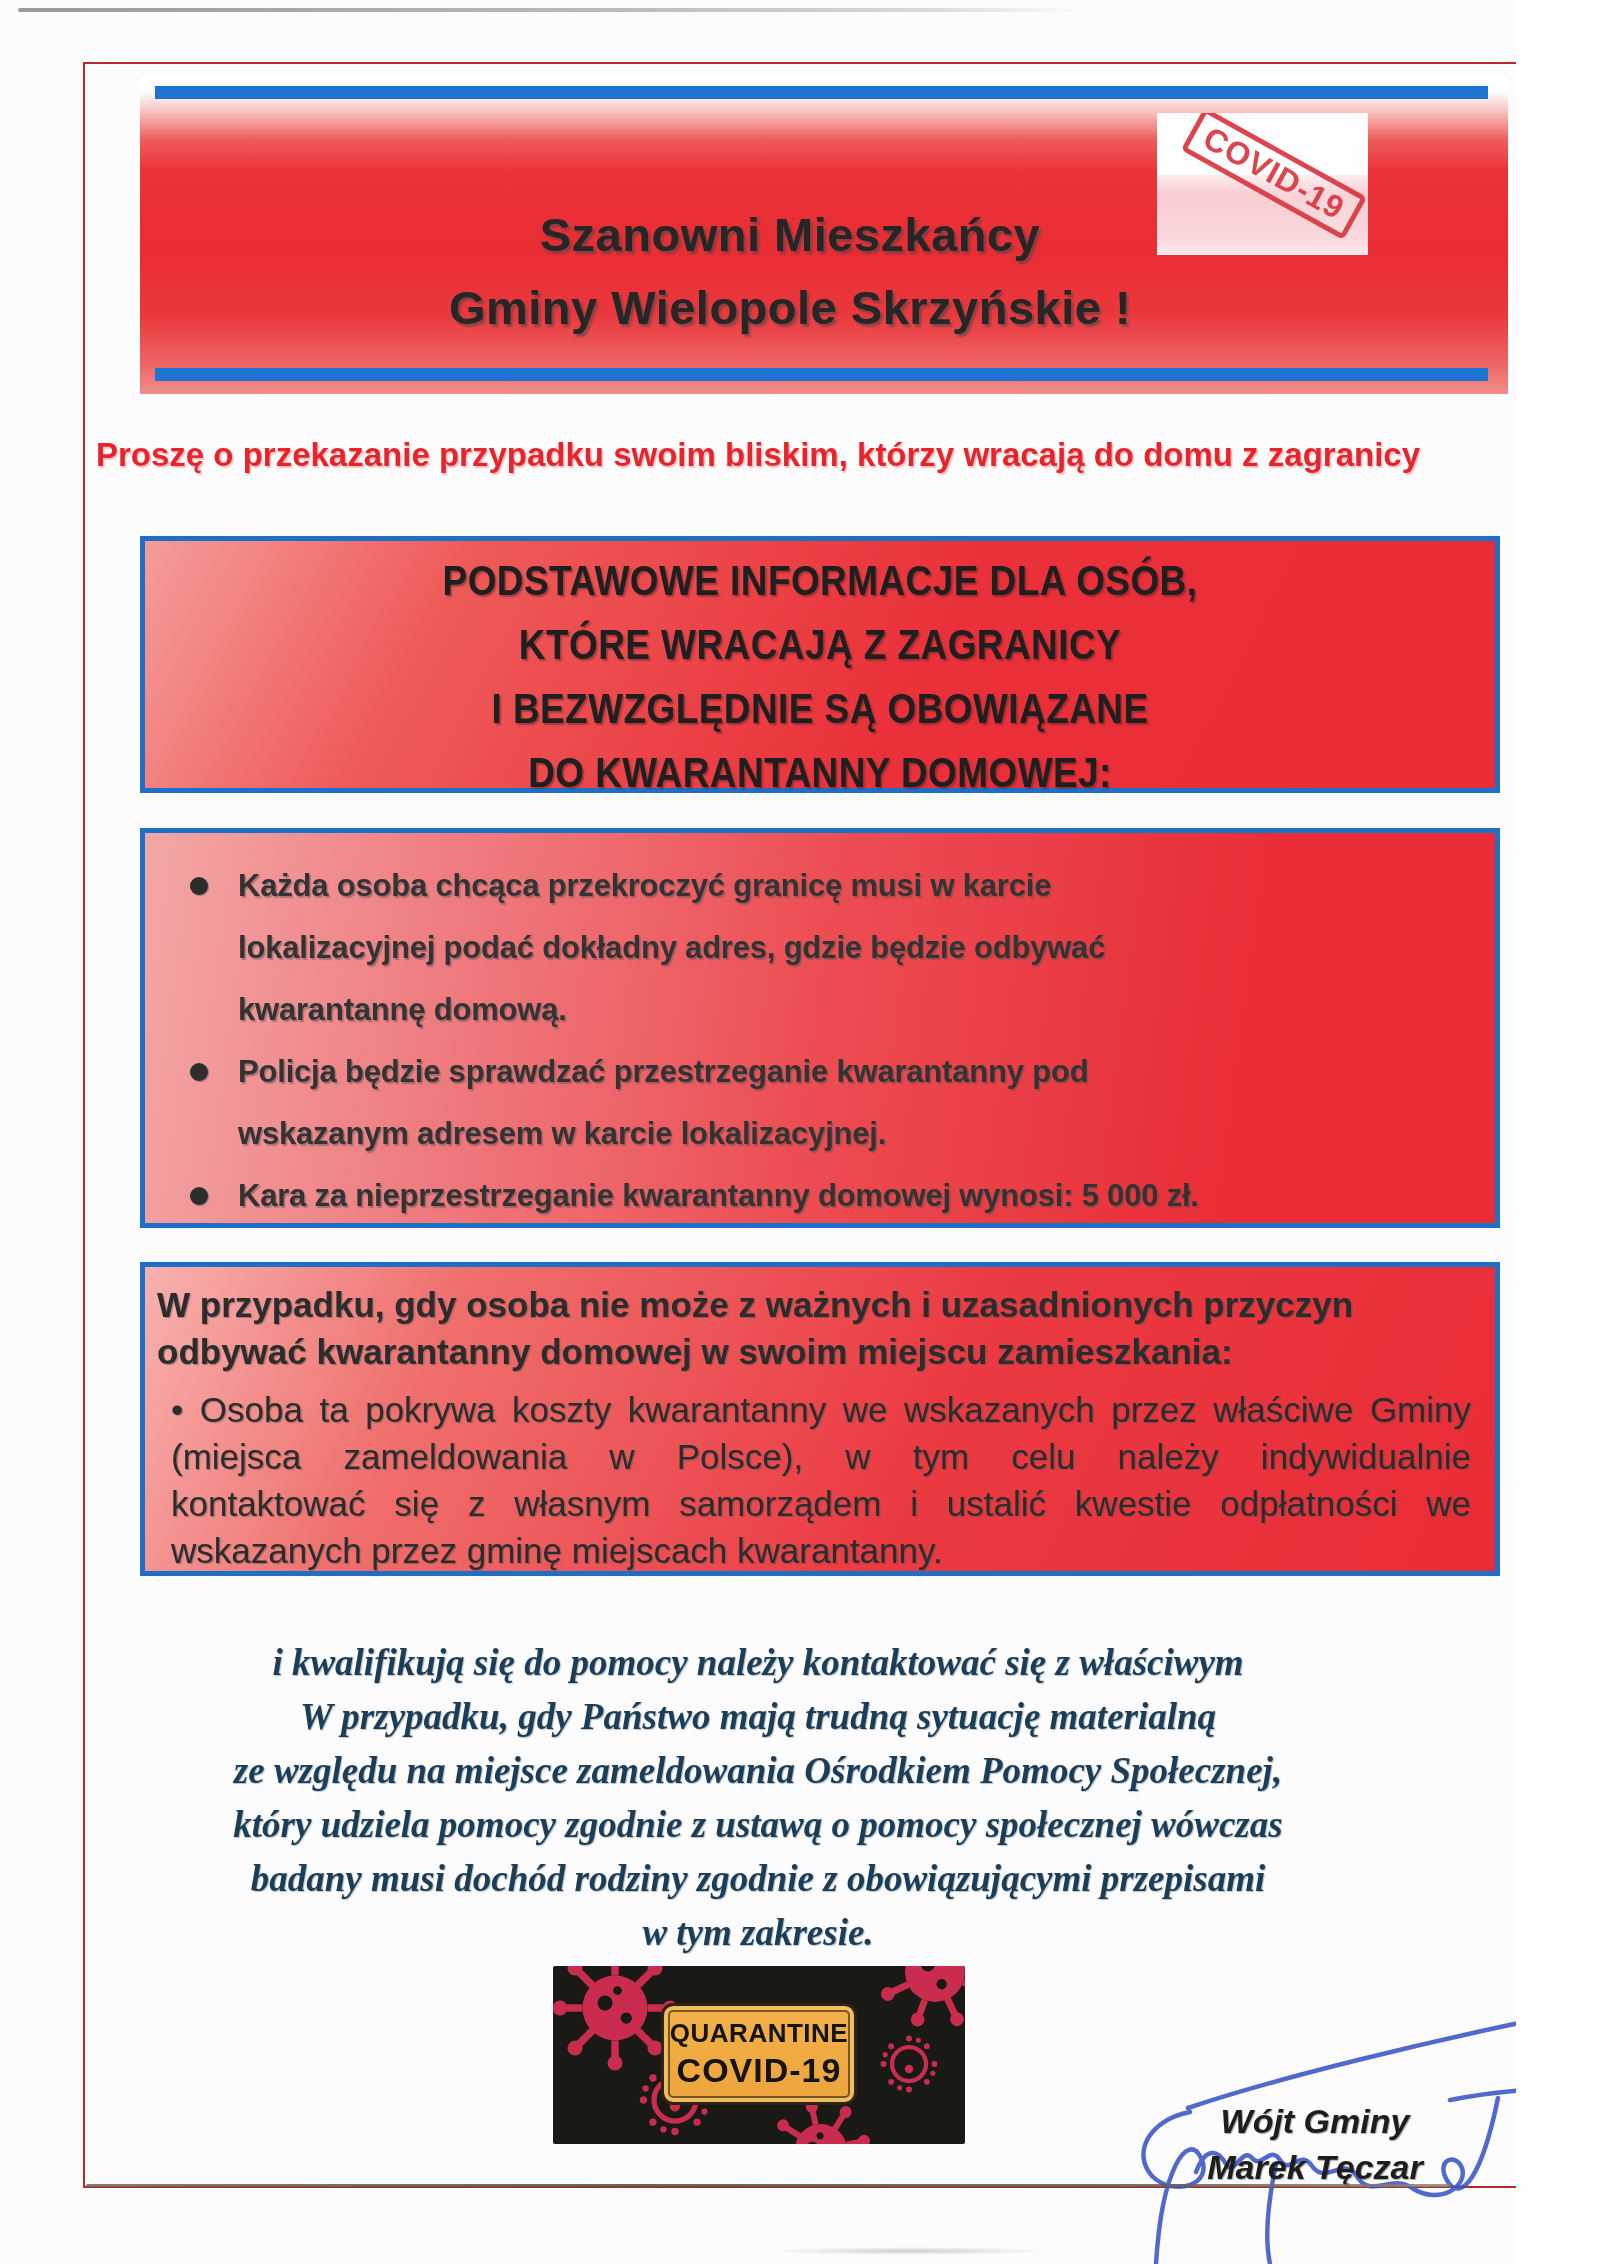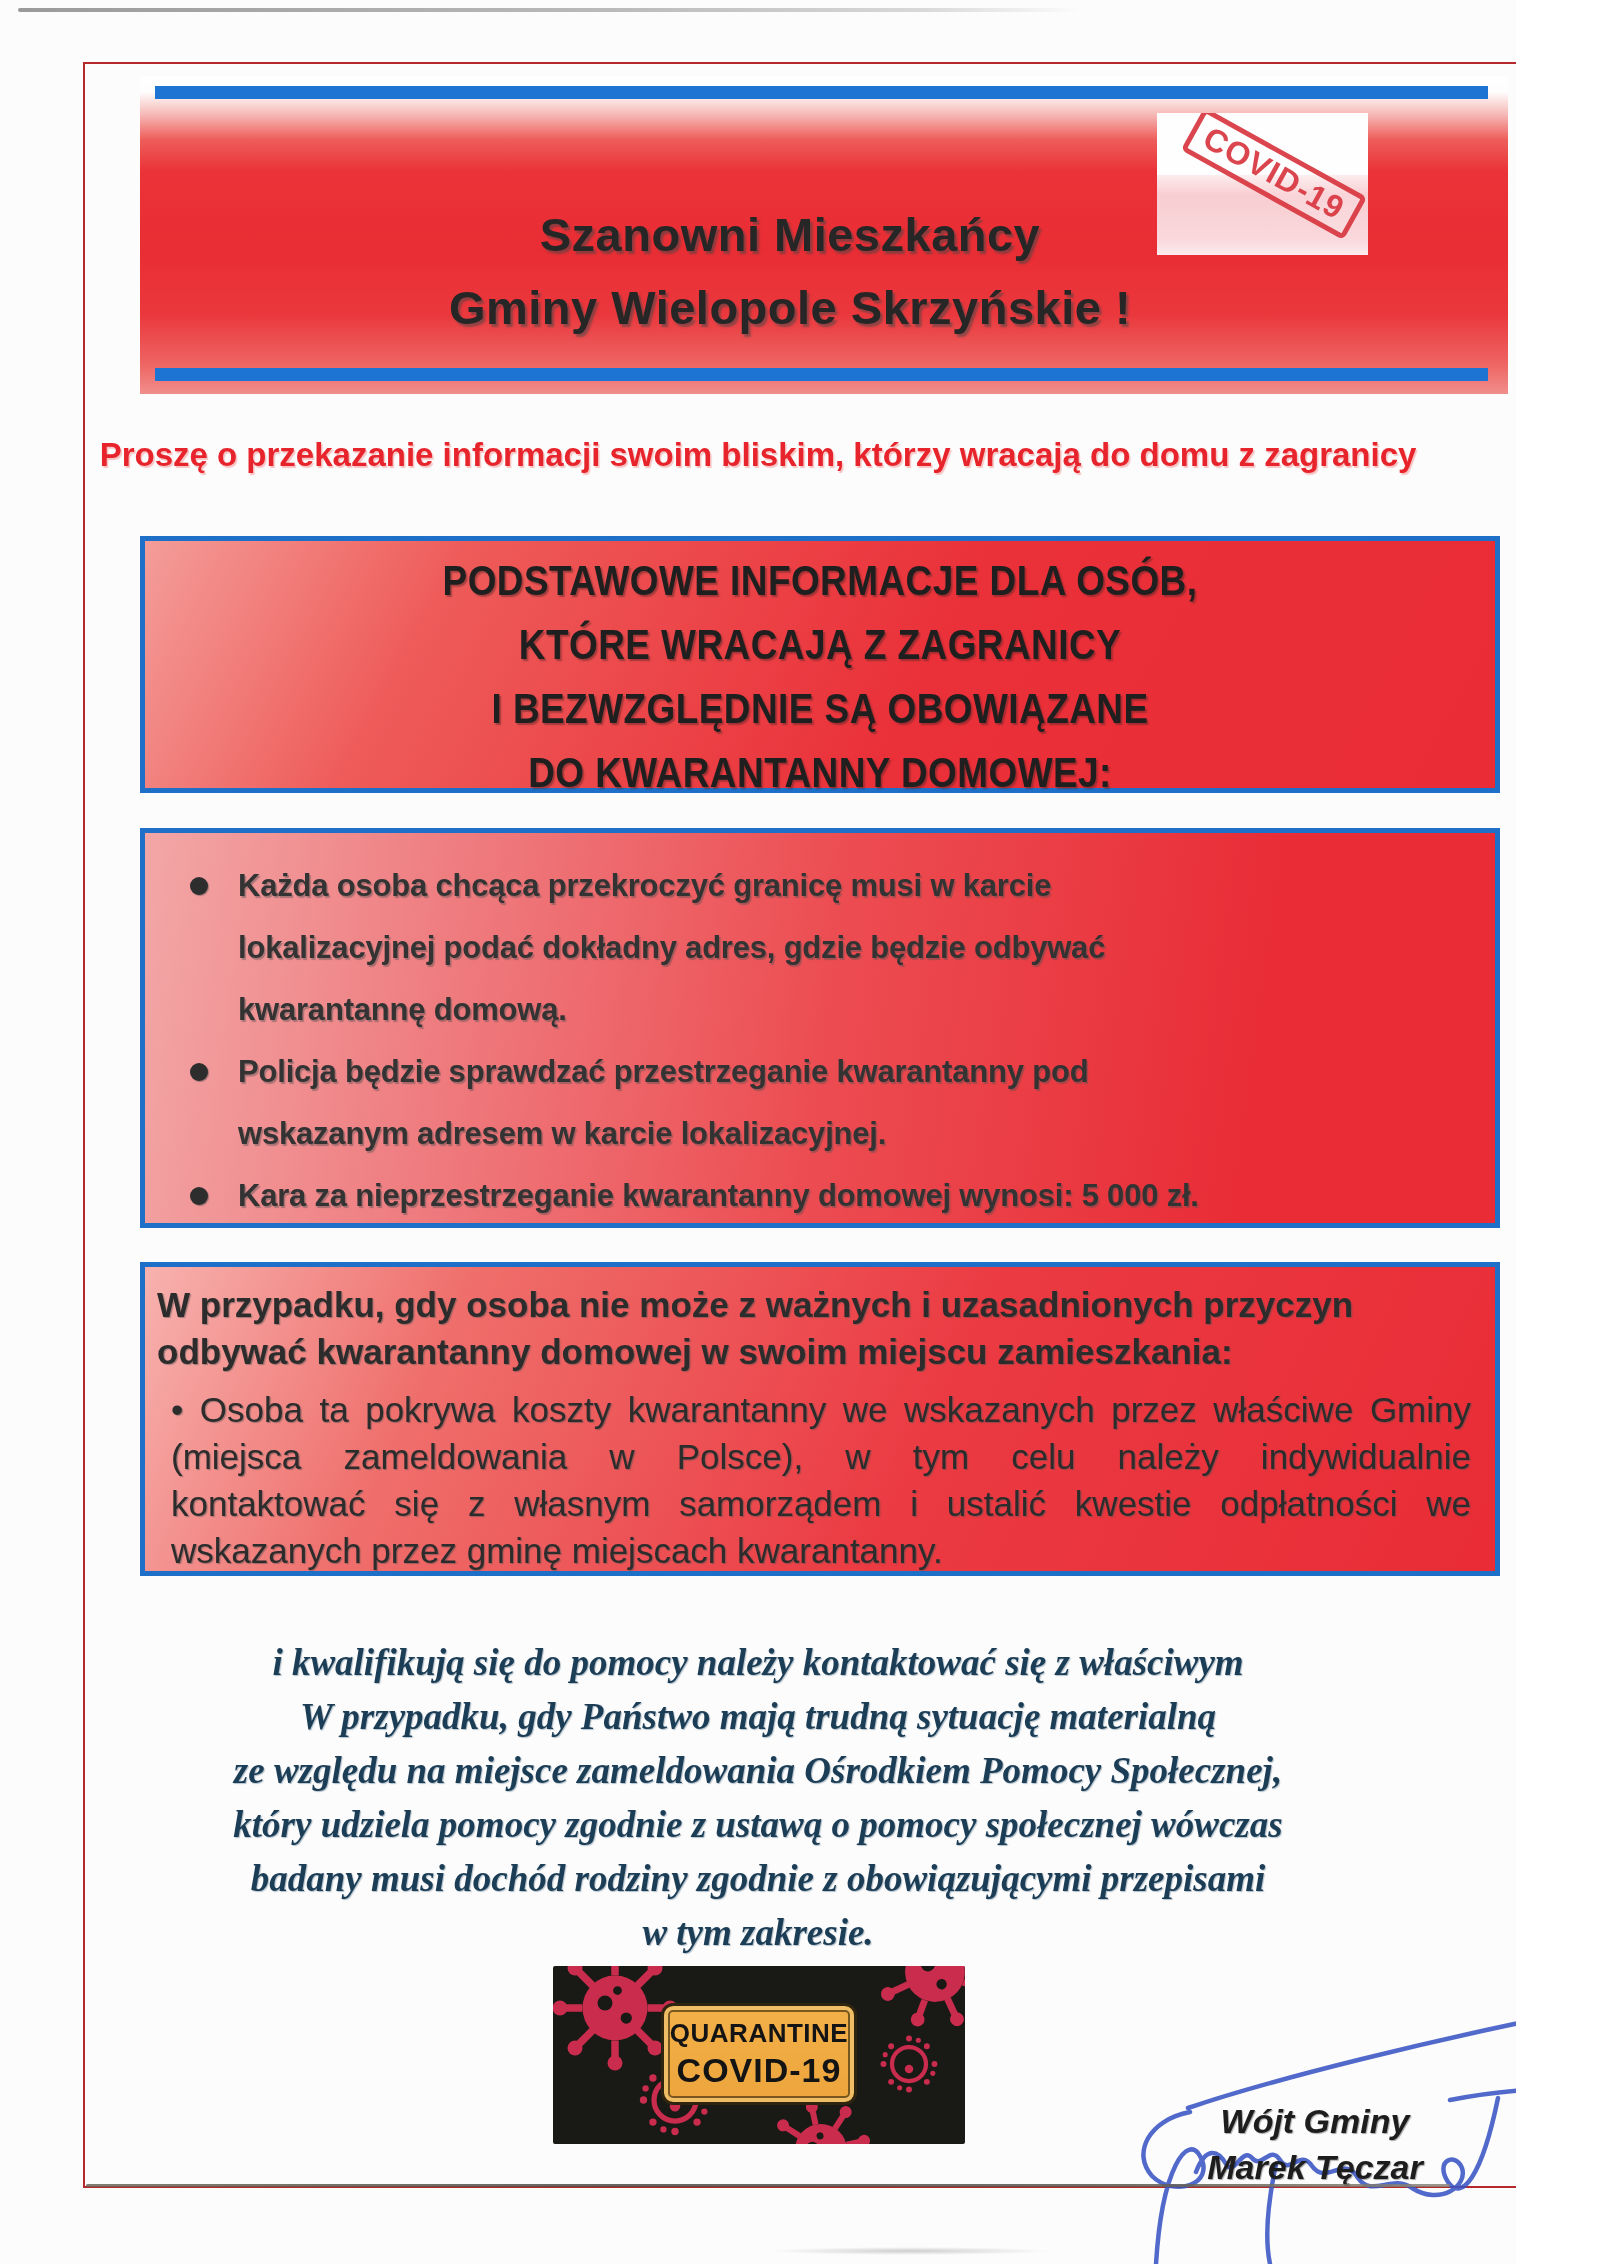--- a/index.html
+++ b/index.html
@@ -96,21 +96,21 @@
       <div>Gminy Wielopole Skrzyńskie !</div>
     </div>
     <div class="bluebar bottom"></div>
   </div>
 
   <div class="stamp-box">
     <div class="stamp-texture"></div>
     <div class="stamp">COVID-19</div>
   </div>
 
-  <div class="intro">Proszę o przekazanie informacji swoim bliskim, którzy wracają do domu z zagranicy</div>
+  <div class="intro">Proszę o przekazanie przypadku swoim bliskim, którzy wracają do domu z zagranicy</div>
 
   <div class="box box1">
     <div class="cond">PODSTAWOWE INFORMACJE DLA OSÓB,</div>
     <div class="cond">KTÓRE WRACAJĄ Z ZAGRANICY</div>
     <div class="cond">I BEZWZGLĘDNIE SĄ OBOWIĄZANE</div>
     <div class="cond">DO KWARANTANNY DOMOWEJ:</div>
   </div>
 
   <div class="box box2">
     <div class="bullet-row">

